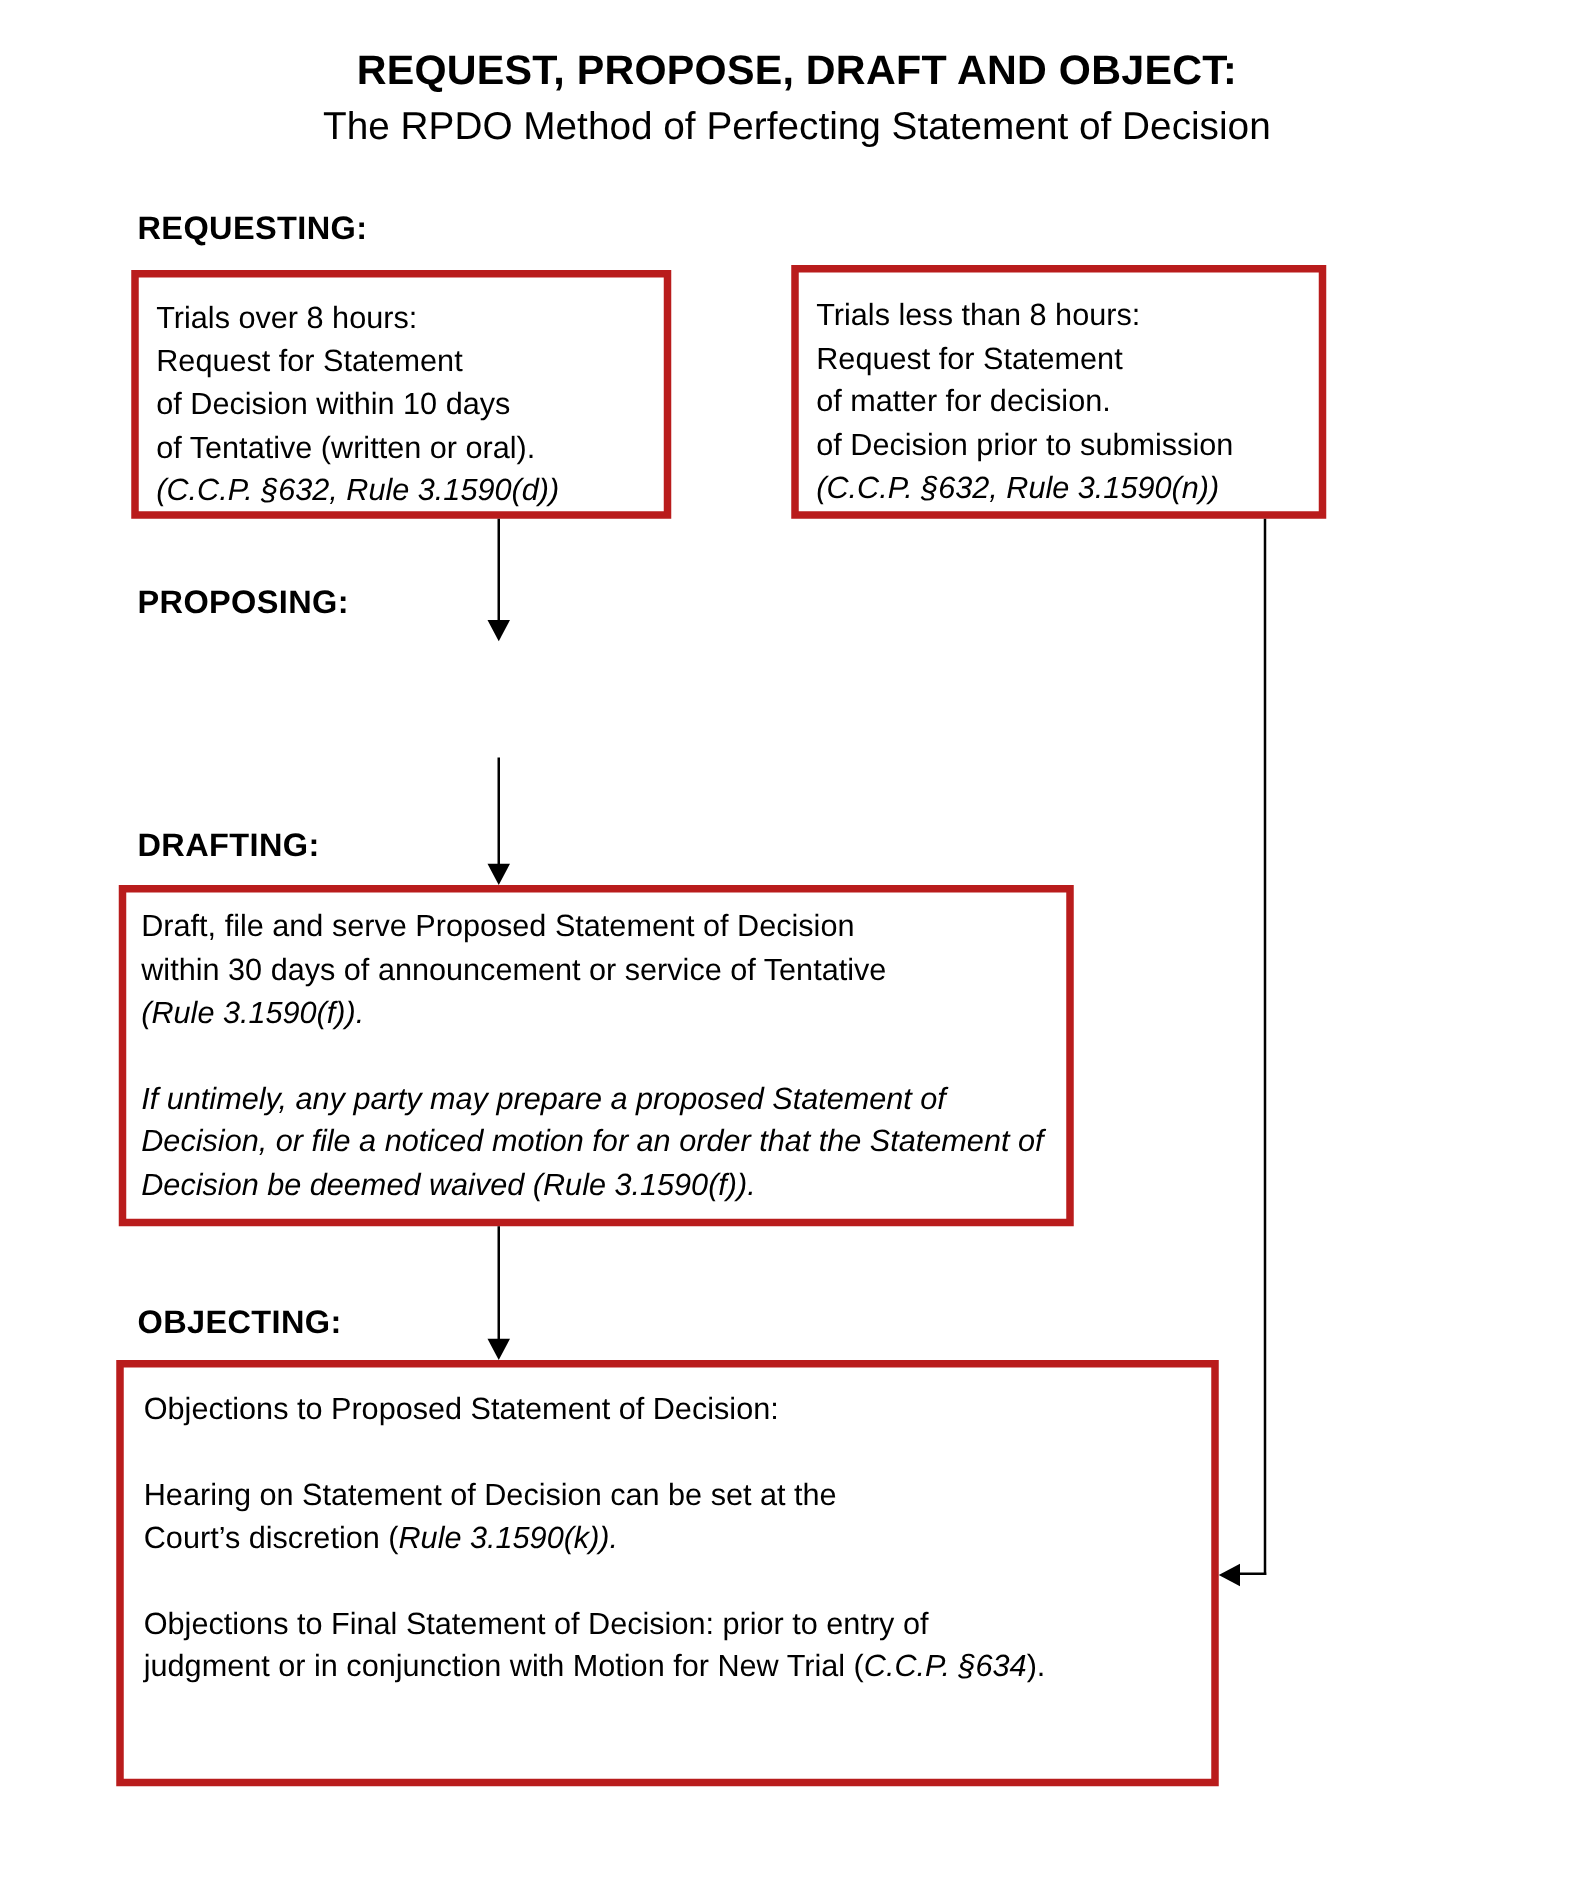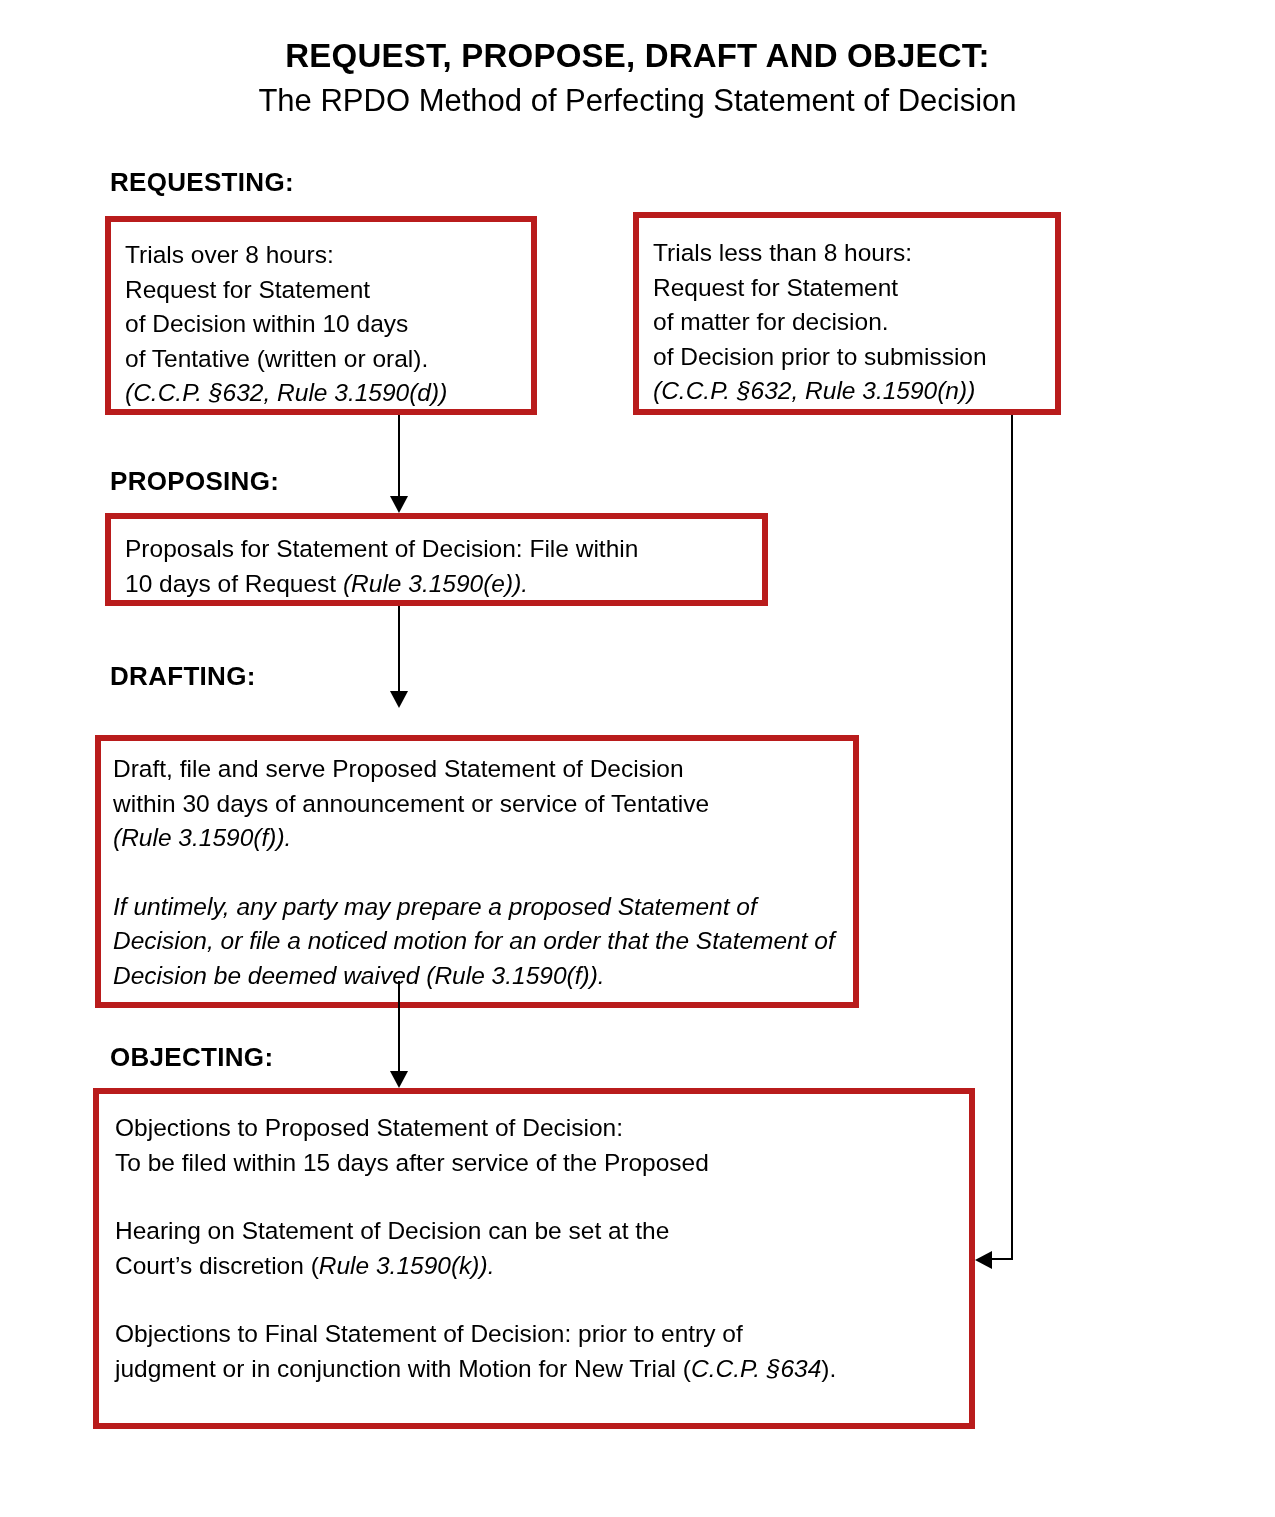--- a/index.html
+++ b/index.html
@@ -80,21 +80,20 @@
     left: 633px;  top: 212px;  width: 428px;  height: 203px;
     padding: 18px 0 0 14px;
   }
   #box-proposing {
     left: 105px;  top: 513px;  width: 663px;  height: 93px;
     padding: 13px 0 0 14px;
   }
   #box-drafting {
     left: 95px;   top: 708px;  width: 764px;  height: 273px;
     padding: 11px 0 0 12px;
-    margin-top: 27px;
   }
   #box-objecting {
     left: 93px;   top: 1088px; width: 882px;  height: 341px;
     padding: 17px 0 0 16px;
   }
 
   
   .v-line {
     position: absolute;
     width: 2px;
@@ -162,40 +161,33 @@
   <div class="box" id="box-req-right">
     <div class="box-text">
       <p>Trials less than 8 hours:</p>
       <p>Request for Statement</p>
       <p>of matter for decision.</p>
       <p>of Decision prior to submission</p>
       <p><em>(C.C.P. §632, Rule 3.1590(n))</em></p>
     </div>
   </div>
 
-  <div class="box" id="box-proposing">
-    <div class="box-text">
-      <p>Proposals for Statement of Decision:  File within</p>
-      <p><span>10 days of Request </span><em>(Rule 3.1590(e)).</em></p>
-    </div>
-  </div>
 
   <div class="box" id="box-drafting">
     <div class="box-text">
       <p>Draft, file and serve Proposed Statement of Decision</p>
       <p>within 30 days of announcement or service of Tentative</p>
       <p><em>(Rule 3.1590(f)).</em></p>
       <p class="spaced"><em>If untimely, any party may prepare a proposed Statement of Decision, or file a noticed motion for an order that the Statement of Decision be deemed waived (Rule 3.1590(f)).</em></p>
     </div>
   </div>
 
   <div class="box" id="box-objecting">
     <div class="box-text">
       <p>Objections to Proposed Statement of Decision:</p>
-      <p>To be filed within 15 days after service of the Proposed</p>
 
       <p class="spaced">Hearing on Statement of Decision can be set at the</p>
       <p><span>Court’s discretion (</span><em>Rule 3.1590(k)).</em></p>
 
       <p class="spaced">Objections to Final Statement of Decision:  prior to entry of</p>
       <p><span>judgment or in conjunction with Motion for New Trial (</span><em>C.C.P. §634</em><span>).</span></p>
     </div>
   </div>
 
   <div class="v-line" id="conn1-line"></div>

